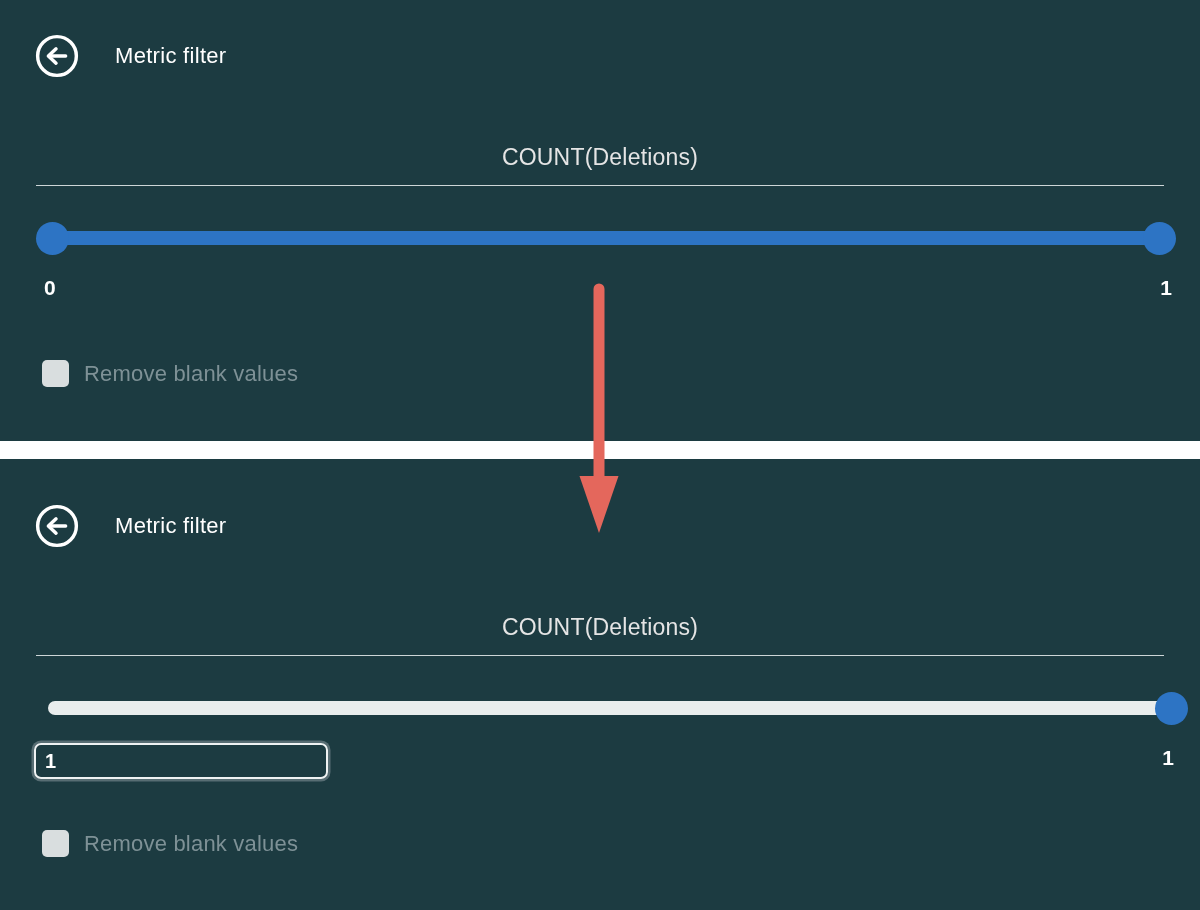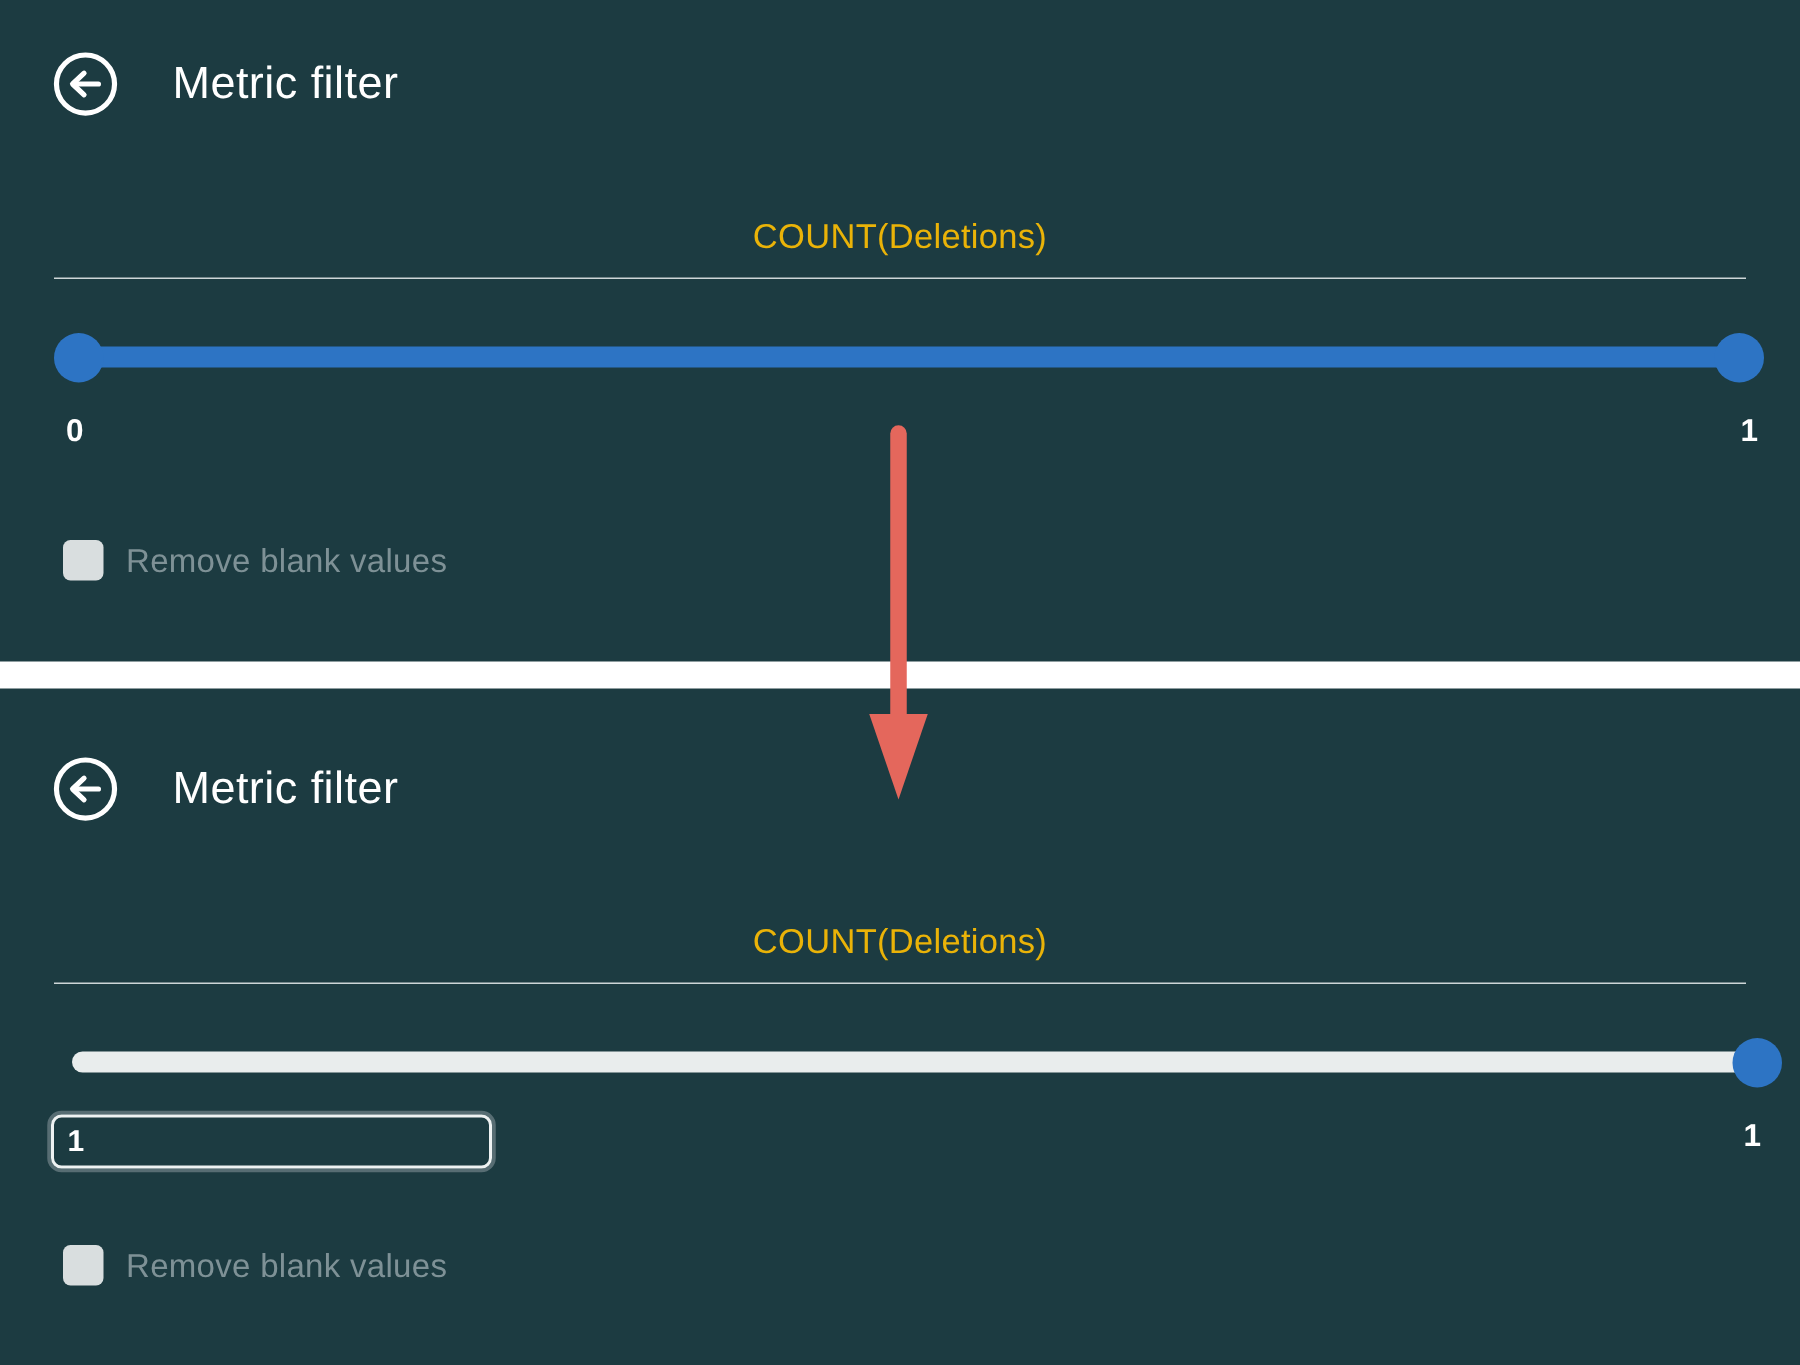--- a/index.html
+++ b/index.html
@@ -31,26 +31,26 @@
   .header{
     position:absolute;top:33px;left:34px;height:46px;
     display:flex;align-items:center;gap:35px;
   }
   .back-button{
     width:46px;height:46px;padding:0;border:none;background:transparent;
     cursor:pointer;display:block;
   }
   .back-button svg{display:block;width:46px;height:46px;}
   .page-title{
-    color:#ffffff;font-size:30px;font-weight:500;letter-spacing:.3px;
+    color:#ffffff;font-size:22px;font-weight:500;letter-spacing:.3px;
   }
 
   .metric-label{
     position:absolute;top:144px;left:0;width:100%;text-align:center;
-    color:#eab308;font-size:23px;font-weight:500;letter-spacing:.2px;
+    color:#e5e5e5;font-size:23px;font-weight:500;letter-spacing:.2px;
   }
   .metric-divider{
     position:absolute;top:185px;left:36px;right:36px;height:0;
     border-top:1.5px solid rgba(236,242,242,.85);
   }
 
   .slider{position:absolute;top:218px;left:0;right:0;height:40px;}
   .slider-track{
     position:absolute;top:13px;height:14px;border-radius:8px;
   }

